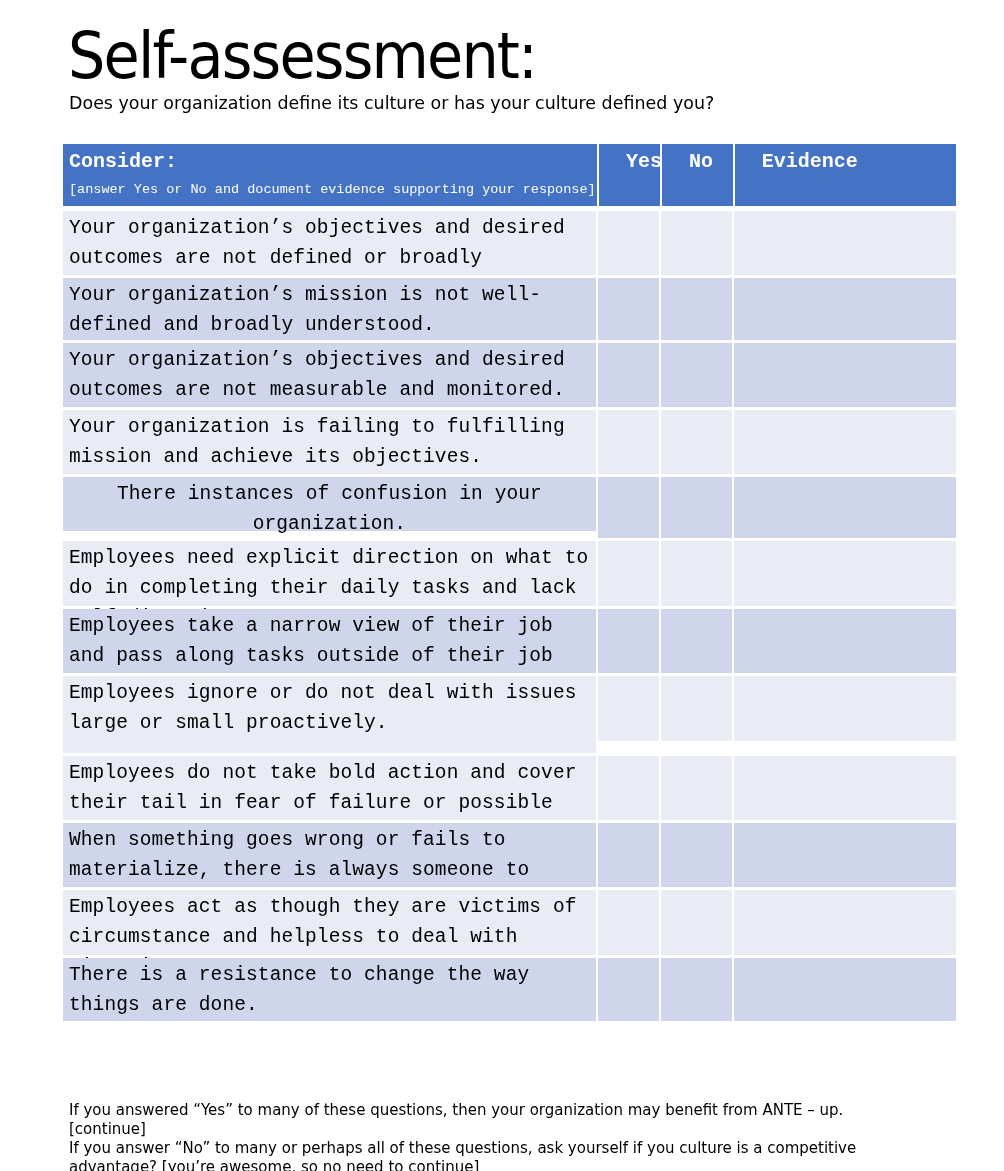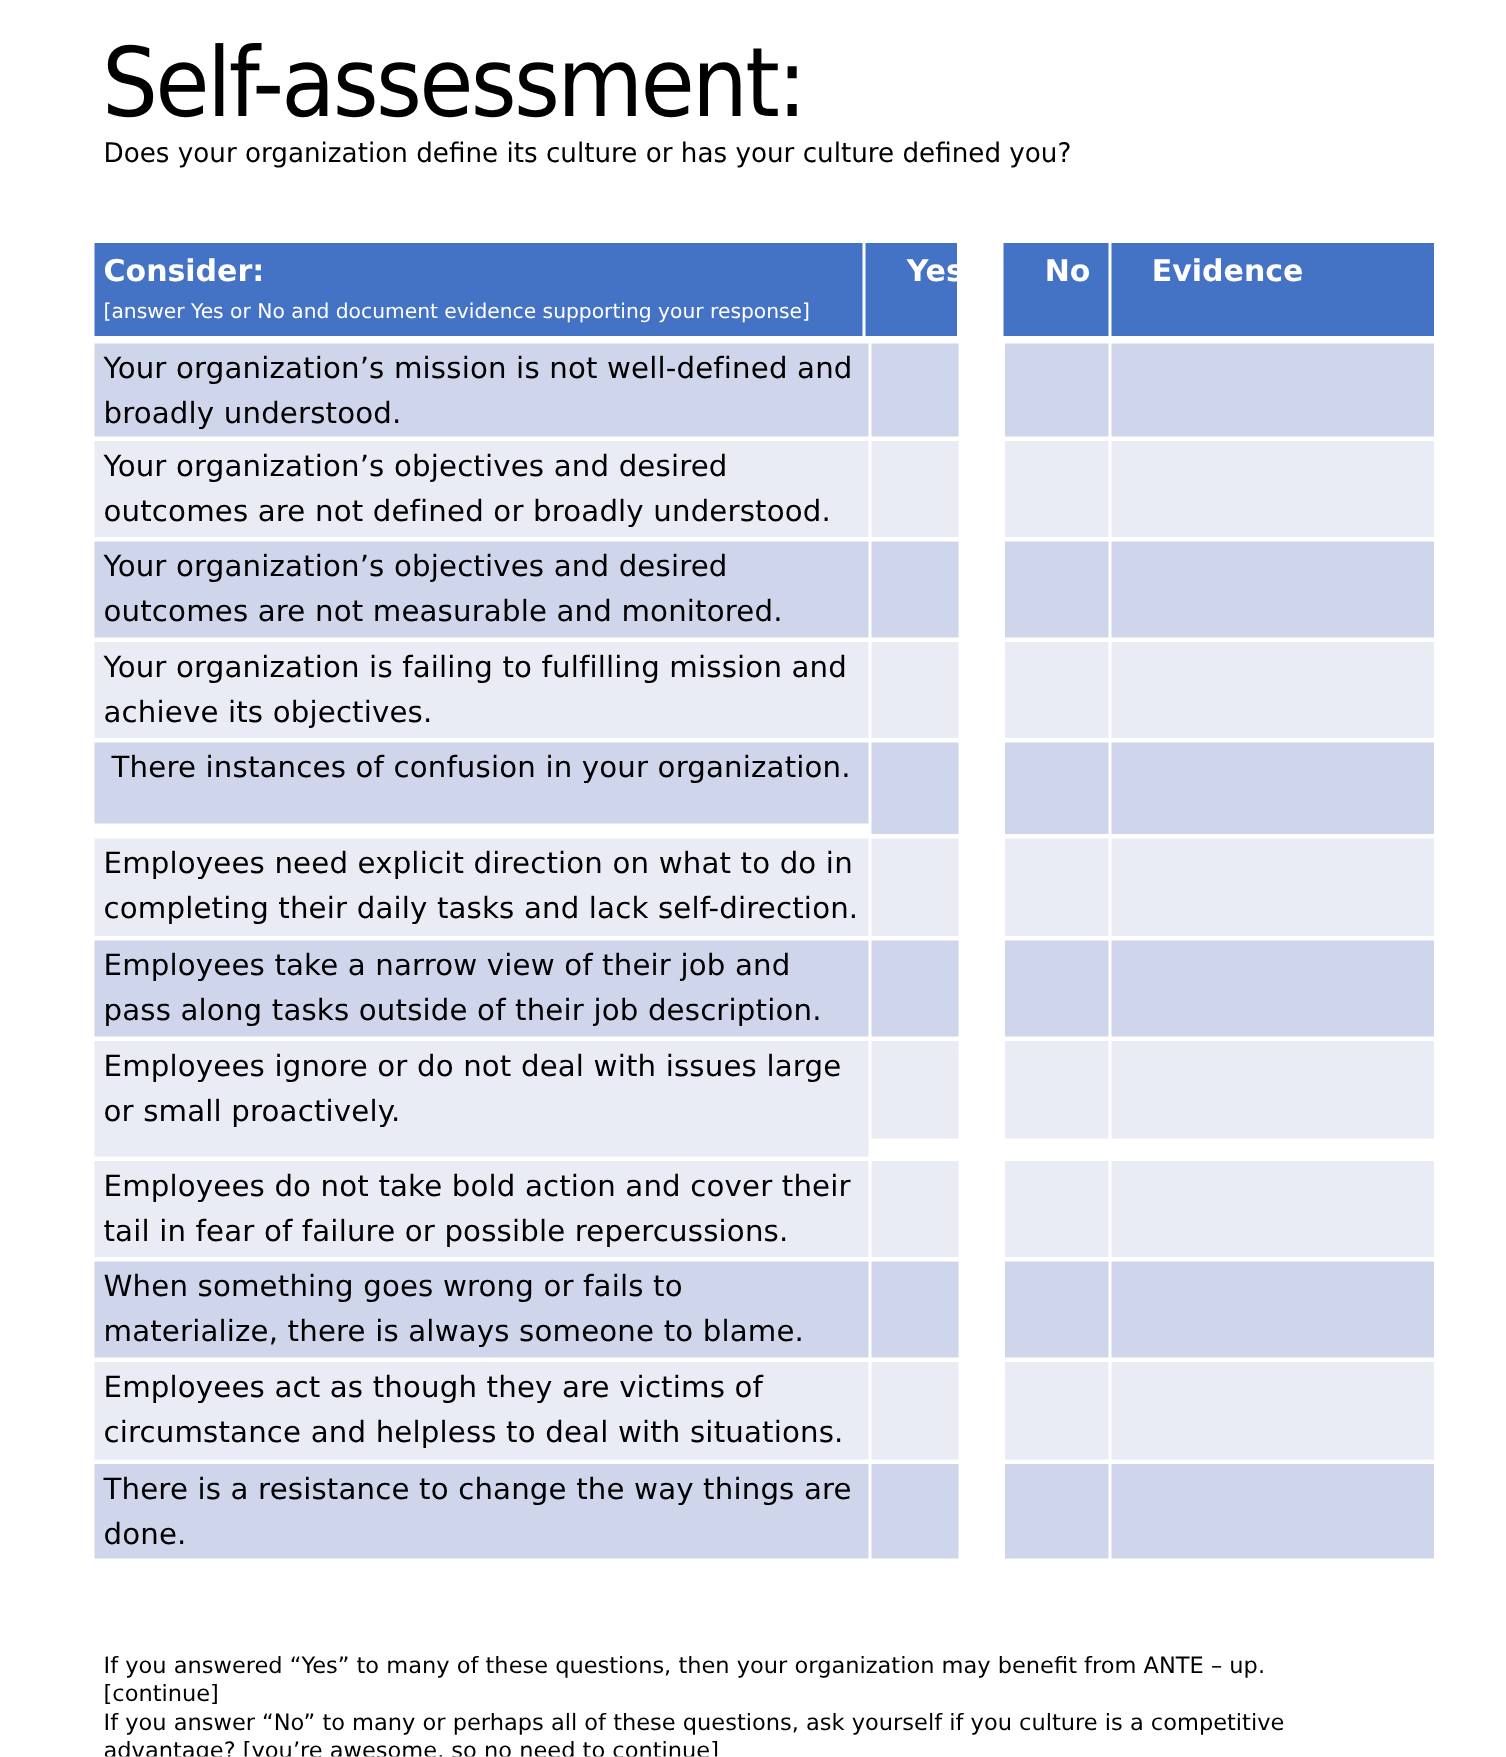--- a/index.html
+++ b/index.html
@@ -1,25 +1,25 @@
 <!DOCTYPE html>
 <html><head>
 <meta charset="utf-8">
 <style>
   html, body { margin:0; padding:0; background:#ffffff; }
   body { width:1004px; height:1171px; position:relative; overflow:hidden; font-family:"DejaVu Sans", "Liberation Sans", sans-serif; color:#000; }
   .title { position:absolute; left:68px; top:18px; font-size:64px; line-height:76px; font-family:"DejaVu Sans", sans-serif; letter-spacing:-2px; font-weight:400; transform:scaleX(0.92); transform-origin:left top; }
   .subtitle { position:absolute; left:69px; top:91px; font-size:18px; line-height:24px; transform:scaleX(0.97); transform-origin:left top; white-space:nowrap; }
-  .tbl { position:absolute; left:63px; top:162px; width:893px; }
+  .tbl { position:absolute; left:63px; top:144px; width:893px;font-family:Liberation Mono, monospace; }
   .row { display:flex; margin-bottom:3px; }
   .cell { box-sizing:border-box; margin-right:2px; }
   .cell:last-child { margin-right:0; }
   .c1 { width:534px; }
   .c2 { width:61px; }
-  .c3 { width:71px;margin-left:29px; }
+  .c3 { width:71px; }
   .c4 { width:223px; }
   .hdr .cell { background:#4472C4; color:#fff; height:62px; padding:4px 6px; }
   .hdr .h-main { font-weight:bold; font-size:20px; line-height:28px; }
   .hdr .h-sub { font-size:13.5px; line-height:20px; white-space:nowrap; margin-top:4px; }
   .hdr .h-col { font-weight:bold; font-size:20px; line-height:28px;padding-left:27px; }
   .body-row .cell { height:64px; }
   .body-row .c1 { padding:2px 6px; font-size:19.5px; line-height:30px; letter-spacing:0.1px; }
   .dark .cell { background:#CFD5EA; }
   .light .cell { background:#E9EBF5; }
   .footer { position:absolute; left:69px; top:1101px; width:880px; font-size:15px; line-height:19px; }
@@ -35,31 +35,31 @@
   <div class="row hdr" style="margin-bottom: 5px;">
     <div class="cell c1">
       <div class="h-main">Consider:</div>
       <div class="h-sub">[answer Yes or No and document evidence supporting your response]</div>
     </div>
     <div class="cell c2 h-col">Yes</div>
     <div class="cell c3 h-col">No</div>
     <div class="cell c4 h-col">Evidence</div>
   </div>
   <div id="rows">
+      <div class="row body-row light">
+        <div class="cell c1" style="height: 64px;">Your organization’s objectives and desired outcomes are not defined or broadly understood.</div>
+        <div class="cell c2" style="height: 64px;"></div>
+        <div class="cell c3" style="height: 64px;"></div>
+        <div class="cell c4" style="height: 64px;"></div>
+      </div>
       <div class="row body-row dark">
         <div class="cell c1" style="height: 62px;">Your organization’s mission is not well-defined and broadly understood.</div>
         <div class="cell c2" style="height: 62px;"></div>
         <div class="cell c3" style="height: 62px;"></div>
         <div class="cell c4" style="height: 62px;"></div>
-      </div>
-      <div class="row body-row light">
-        <div class="cell c1" style="height: 64px;">Your organization’s objectives and desired outcomes are not defined or broadly understood.</div>
-        <div class="cell c2" style="height: 64px;"></div>
-        <div class="cell c3" style="height: 64px;"></div>
-        <div class="cell c4" style="height: 64px;"></div>
       </div>
       <div class="row body-row dark">
         <div class="cell c1" style="height: 64px;">Your organization’s objectives and desired outcomes are not measurable and monitored.</div>
         <div class="cell c2" style="height: 64px;"></div>
         <div class="cell c3" style="height: 64px;"></div>
         <div class="cell c4" style="height: 64px;"></div>
       </div>
       <div class="row body-row light">
         <div class="cell c1" style="height: 64px;">Your organization is failing to fulfilling mission and achieve its objectives.</div>
         <div class="cell c2" style="height: 64px;"></div>

